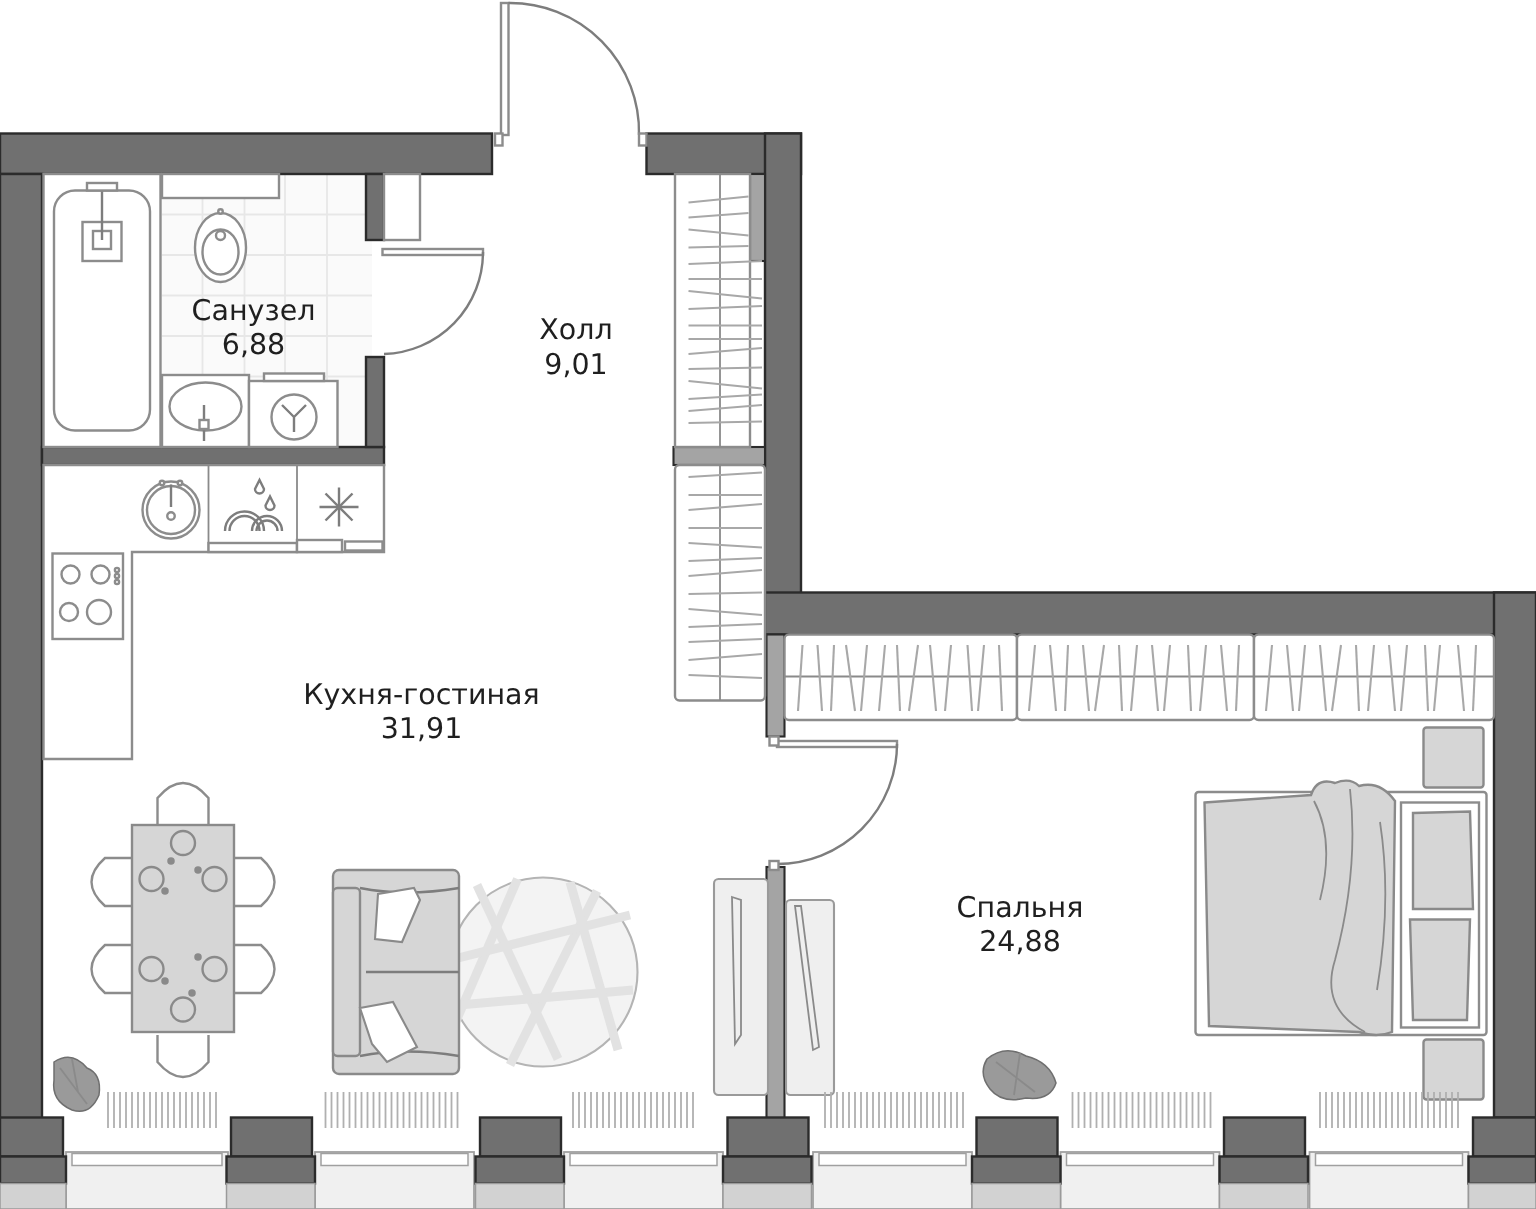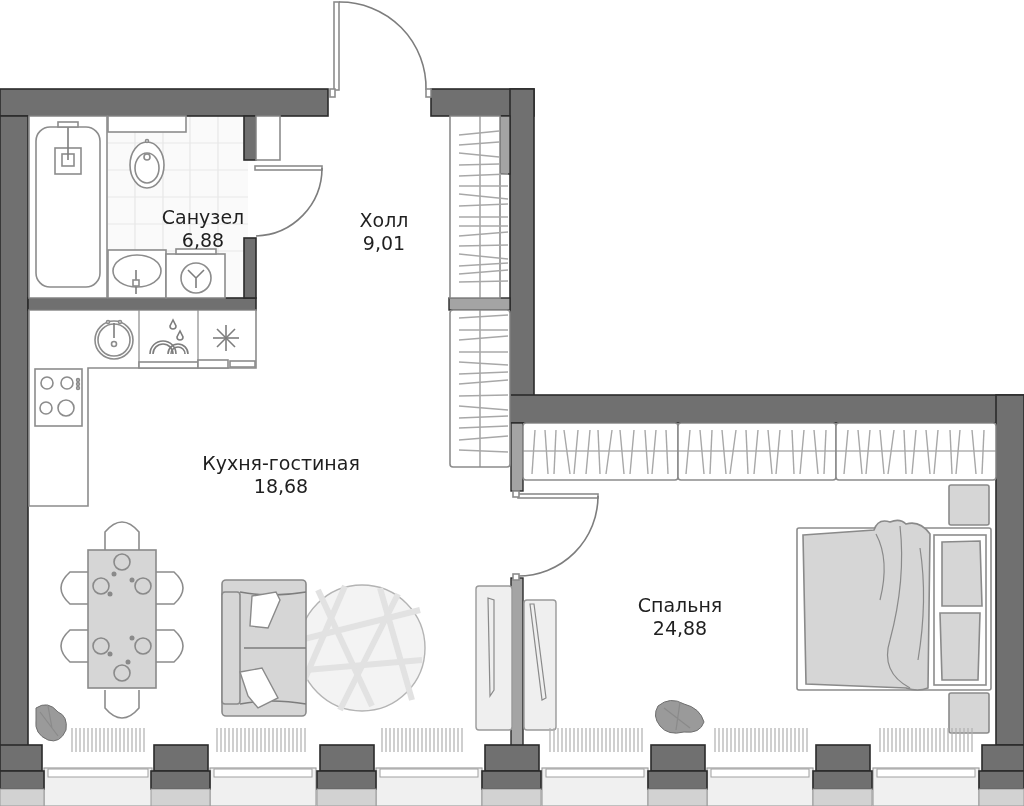--- a/index.html
+++ b/index.html
@@ -386,28 +386,28 @@
     <rect class="wall" x="816" y="745" width="54" height="26"></rect>
     <rect class="wall" x="813" y="771" width="59" height="18"></rect>
     <rect x="813" y="789" width="59" height="17" fill="#d2d2d2" stroke="#9a9a9a"></rect>
 
     <rect class="wall" x="982" y="745" width="42" height="26"></rect>
     <rect class="wall" x="979" y="771" width="45" height="18"></rect>
     <rect x="979" y="789" width="45" height="17" fill="#d2d2d2" stroke="#9a9a9a"></rect>
   </g>
 </svg>
 
-<div class="room-label" style="left:169px; top:206px;margin-left:34px;">
+<div class="room-label" style="left:169px; top:196px;">
   <span>Санузел</span>
   <span>6,88</span>
 </div>
 <div class="room-label" style="left:384px; top:209px;">
   <span>Холл</span>
   <span>9,01</span>
 </div>
 <div class="room-label" style="left:281px; top:452px;">
   <span>Кухня-гостиная</span>
-  <span>18,68</span>
+  <span>31,91</span>
 </div>
 <div class="room-label" style="left:680px; top:594px;text-align:center;">
   <span>Спальня</span>
   <span>24,88</span>
 </div>
 
 </body></html>

